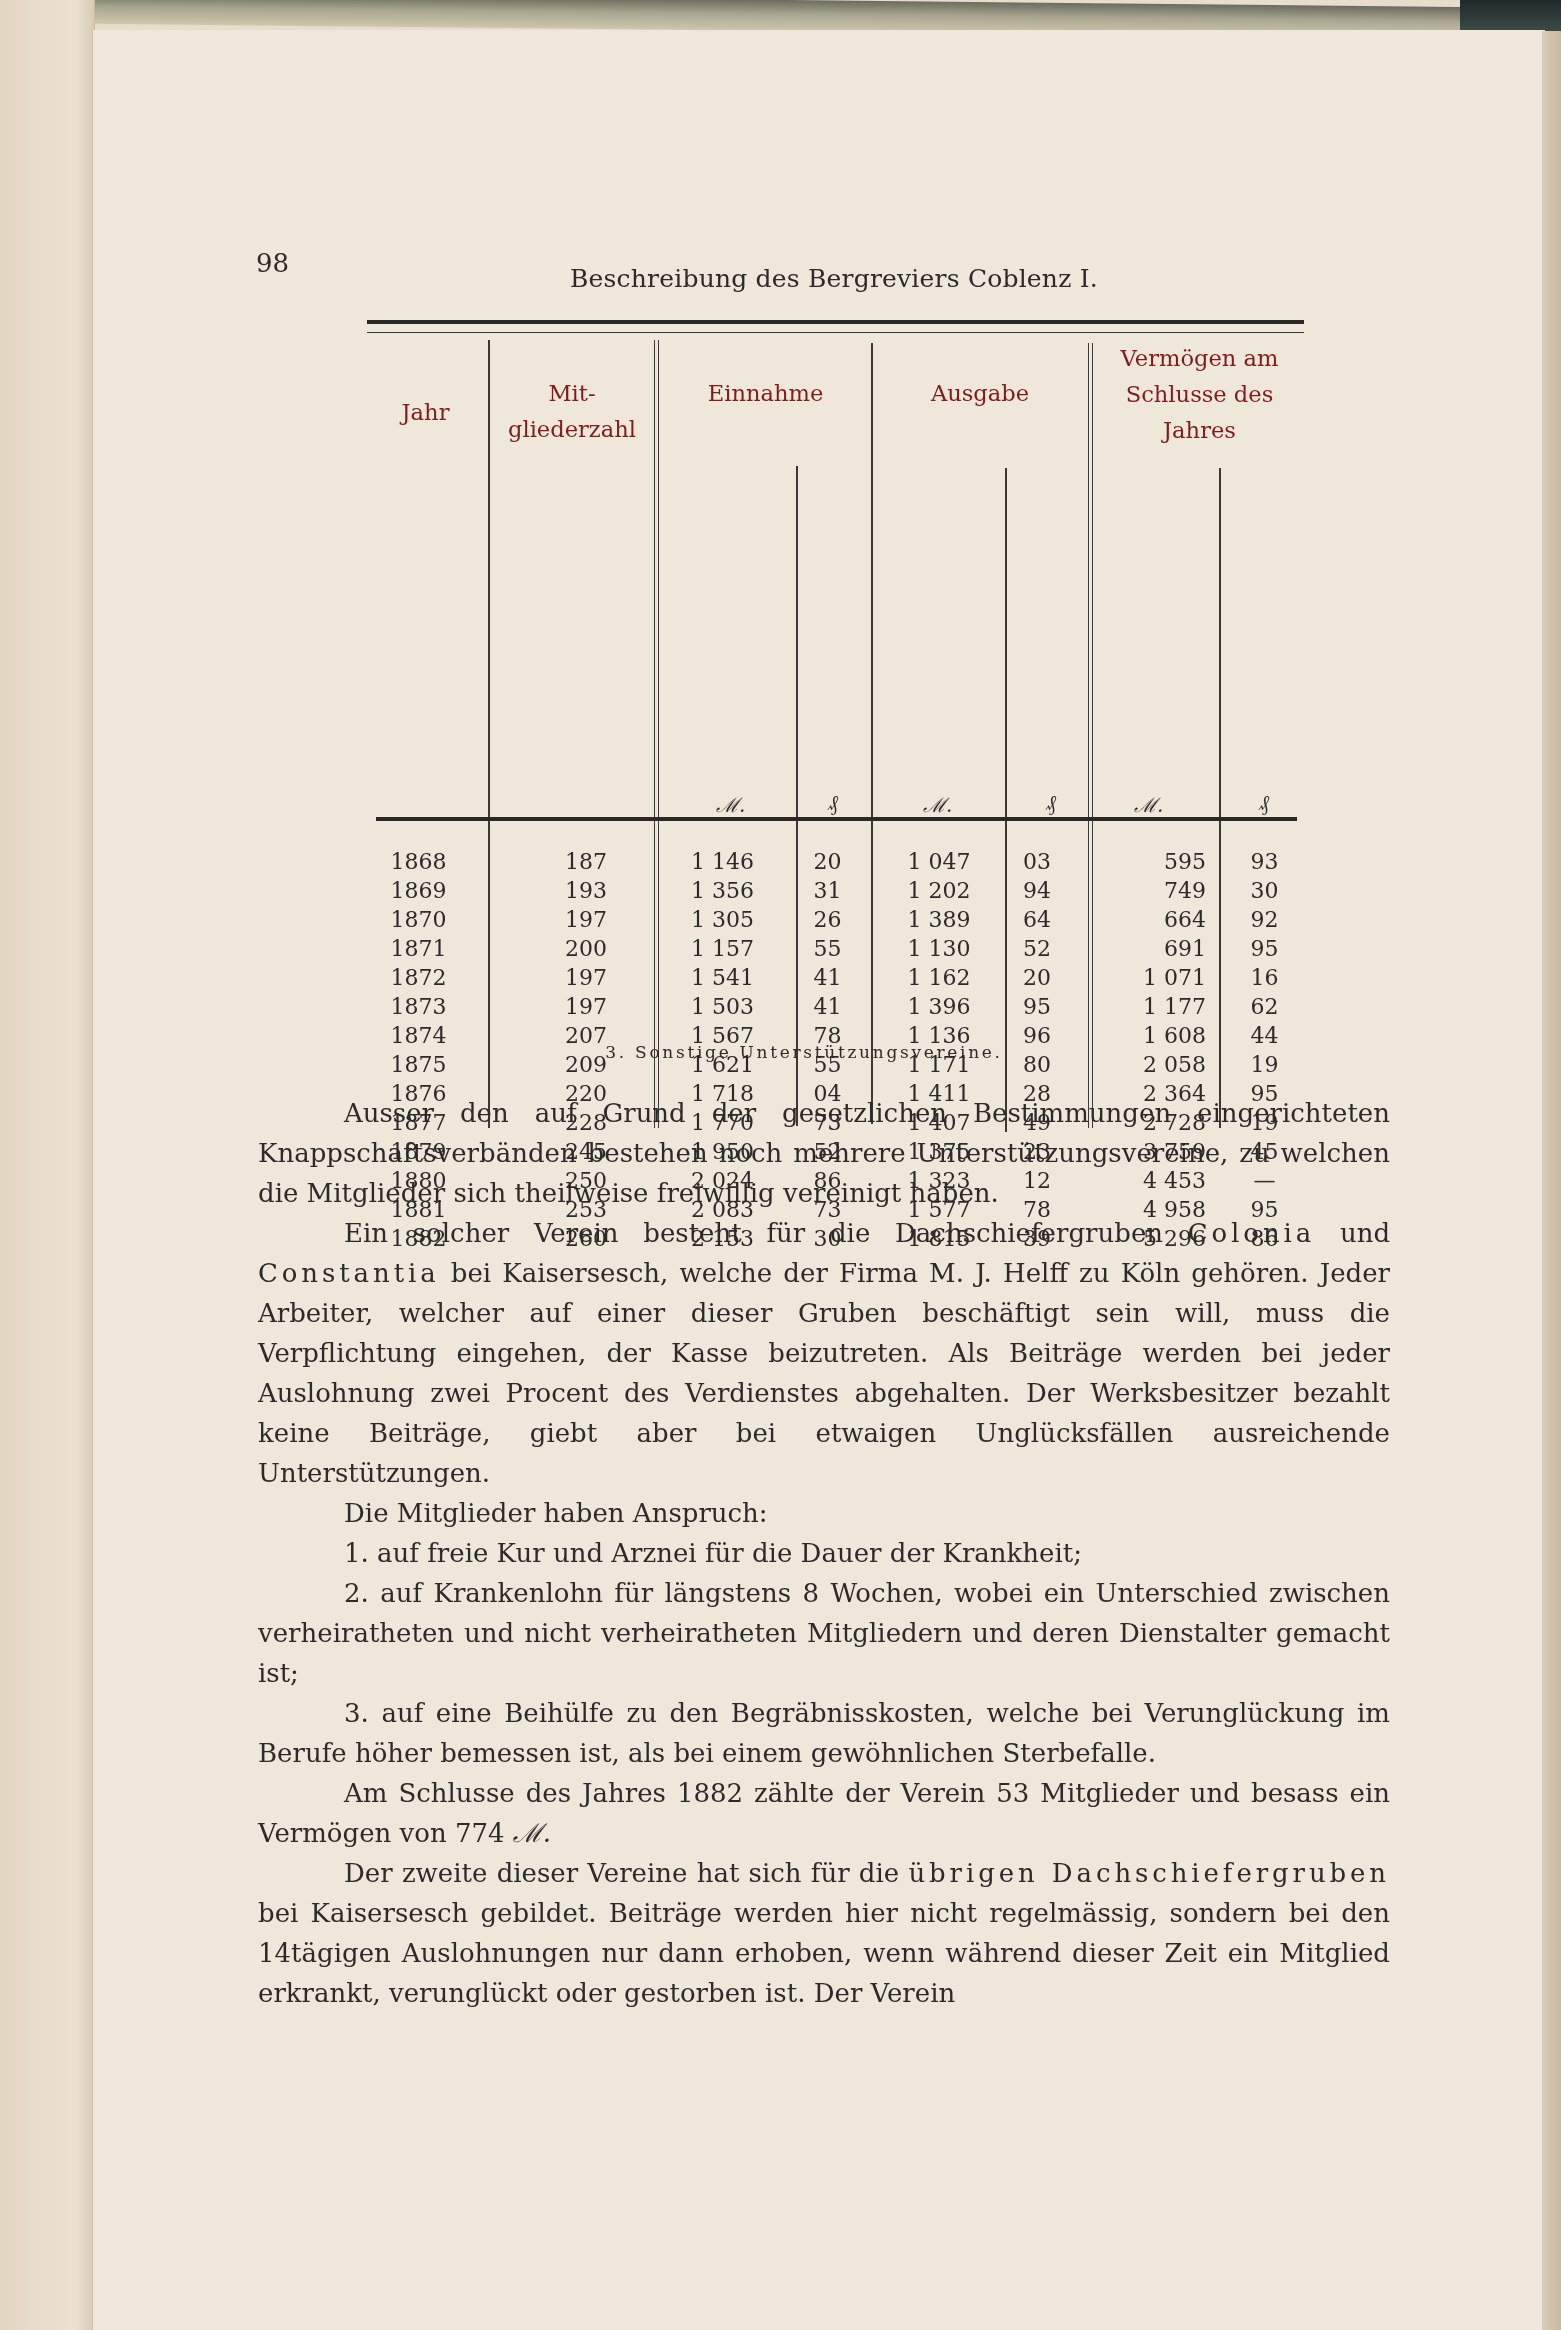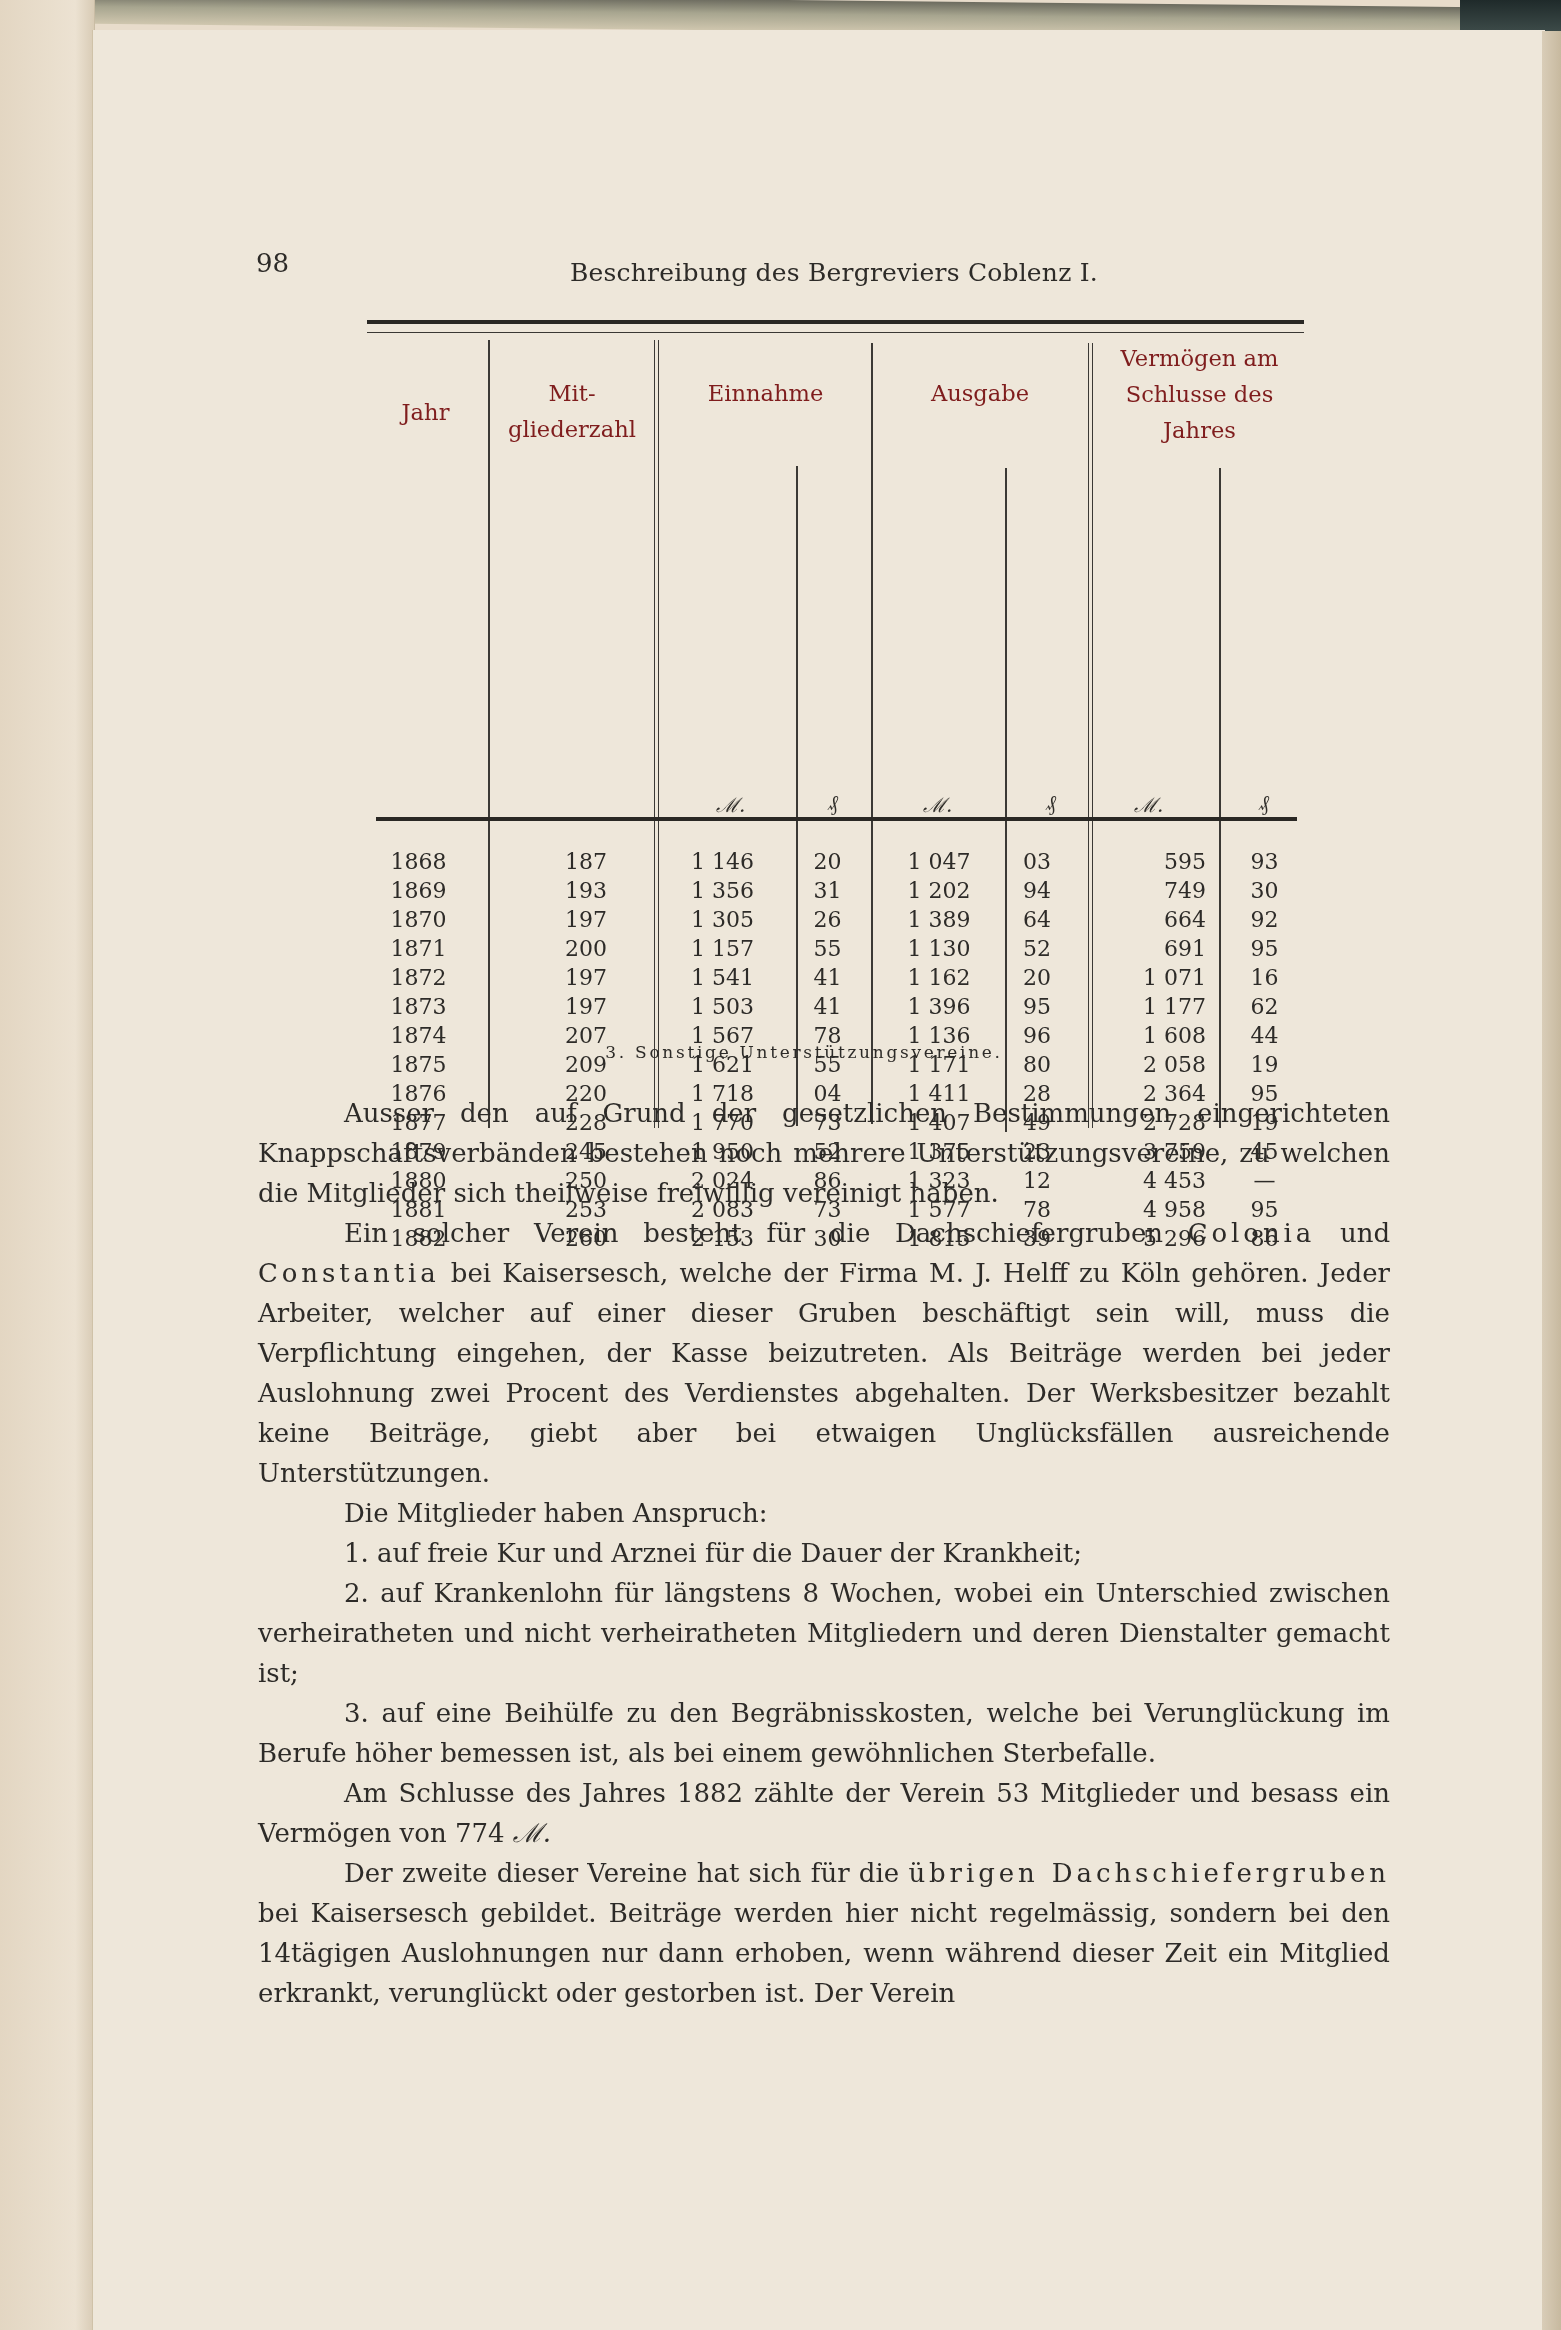--- a/index.html
+++ b/index.html
@@ -33,21 +33,21 @@
     background: linear-gradient(90deg, #d9cdb8, #c7b99f);
   }
 
   .running-head {
     position: absolute; top: 248px; left: 0; width: 1561px; height: 47px;
   }
   .page-number {
     position: absolute; left: 256px; top: 0; font-size: 26px;
   }
   .running-title {
-    position: absolute; left: 570px; top: 10px; font-size: 25px; letter-spacing: 0.2px;
+    position: absolute; left: 570px; top: 16px; font-size: 25px; letter-spacing: 0.2px;
   }
 
   
   .table-wrap { position: absolute; left: 367px; top: 320px; width: 937px; }
   .rule-top-thick { position: absolute; left: 0; top: 0; width: 937px; height: 3.9px; background: #2a2824; }
   .rule-top-thin { position: absolute; left: 0; top: 11.7px; width: 937px; height: 1.6px; background: #3a3834; }
   .rule-head { position: absolute; left: 9.4px; top: 497px; width: 921px; height: 3.9px; background: #2a2824; }
 
   .vline { position: absolute; width: 1.6px; background: #3b3935; }
   .vline.double { width: 4.7px; background: none; border-left: 1.6px solid #3b3935; border-right: 1.6px solid #3b3935; box-sizing: border-box; }

